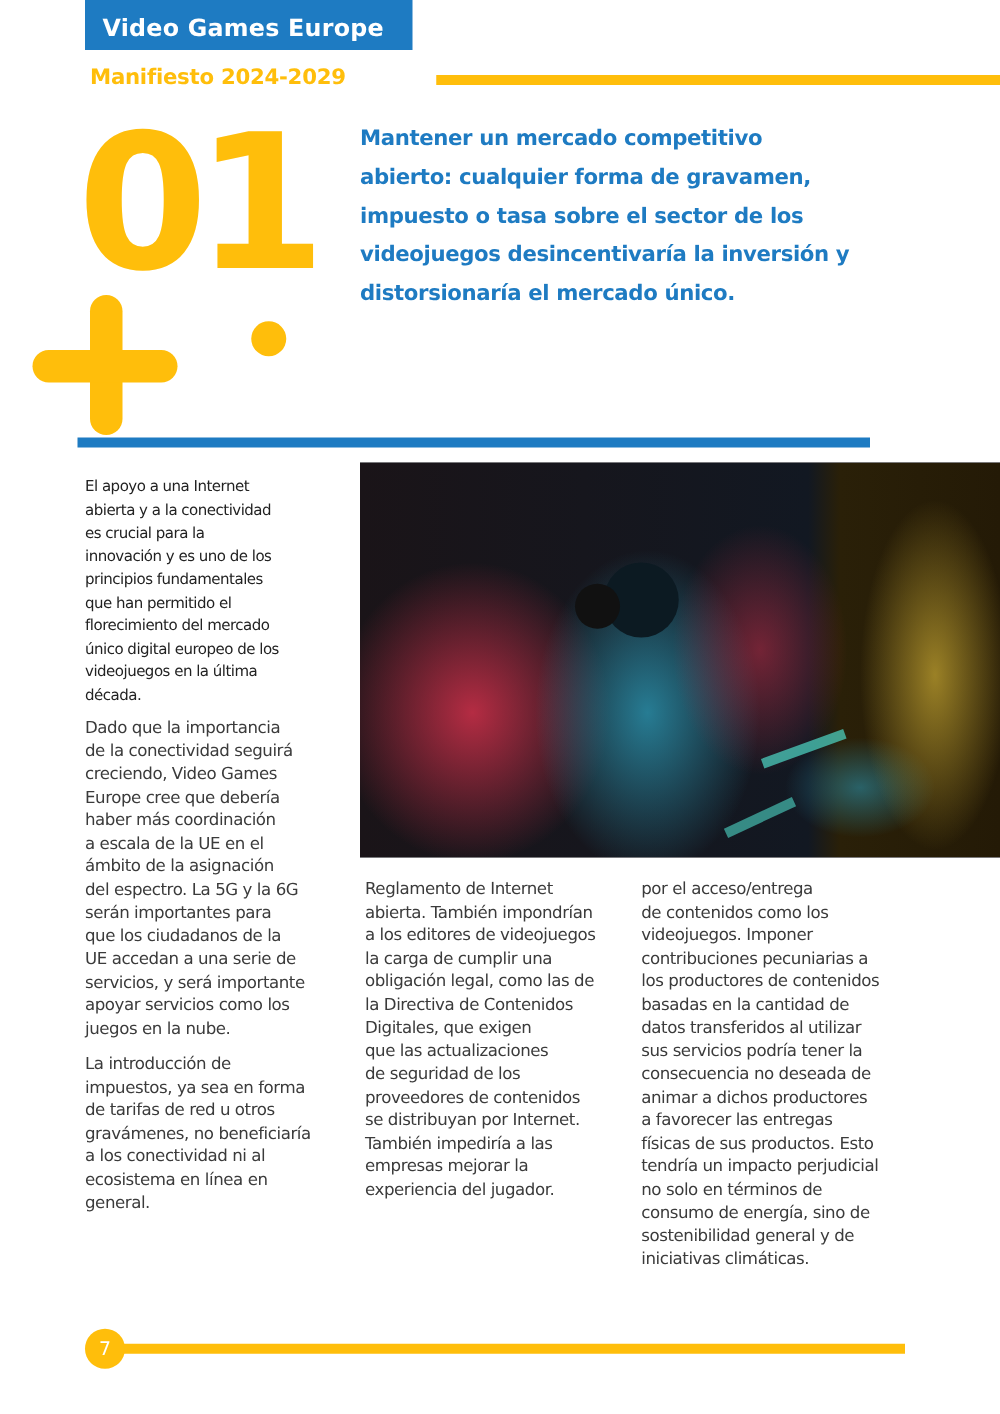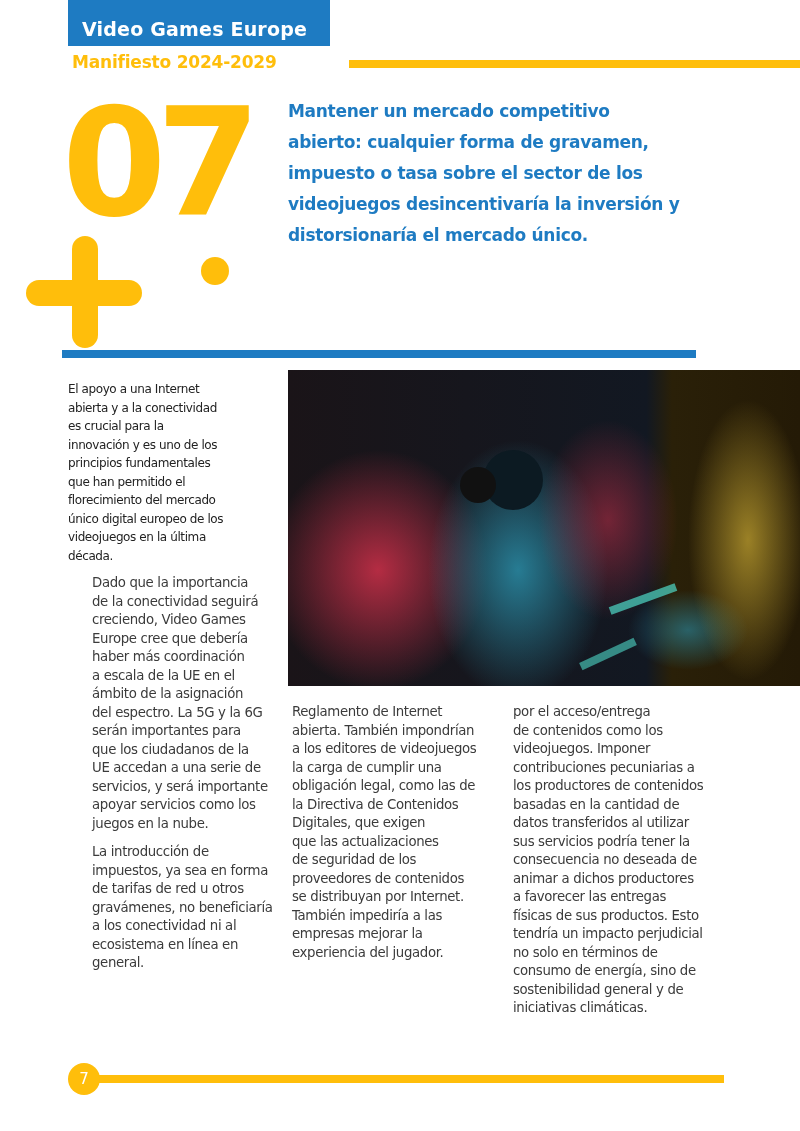--- a/index.html
+++ b/index.html
@@ -1,20 +1,20 @@
 <!DOCTYPE html>
 <html><head>
   <meta charset="utf-8">
   <style>
     * { box-sizing: border-box; margin: 0; padding: 0; }
     html, body { width: 800px; height: 1131px; background: #ffffff; overflow: hidden; }
     body { position: relative; font-family: "DejaVu Sans", sans-serif; color: #3a3a3a; }
 
     .brand-box {
-      position: absolute; left: 68px; top: 0; width: 262px; height: 46px;
+      position: absolute; left: 68px; top: 0; width: 262px; height: 40px;
       background: #1e7bc2; color: #fff;
       font-family: "DejaVu Sans", sans-serif; font-weight: bold; font-size: 19px;
       display: flex; align-items: flex-end; padding: 0 0 6px 14px; letter-spacing: 0.2px;
     }
     .manifesto {
       position: absolute; left: 72px; top: 52px;
       font-family: "DejaVu Sans", sans-serif; font-weight: bold; font-size: 17px;
       color: #ffbe0b; letter-spacing: -0.2px; white-space: nowrap;
     }
     .top-rule { position: absolute; left: 349px; top: 60px; width: 451px; height: 8px; background: #ffbe0b; }
@@ -37,41 +37,41 @@
 
     .photo {
       position: absolute; left: 288px; top: 370px; width: 512px; height: 316px; overflow: hidden;
       background: #0f0f14;
     }
     .photo svg { display: block; width: 100%; height: 100%; }
 
     .col { position: absolute; font-family: "DejaVu Sans", sans-serif; font-size: 13.3px; line-height: 18.5px; color: #3b3b3b; letter-spacing: -0.35px; }
     .col p { margin-bottom: 10px; white-space: pre-line; }
     .lead { position: absolute; left: 68px; top: 380px; width: 220px; font-weight: normal; font-size: 12px; line-height: 18.5px; color: #222; white-space: pre-line; letter-spacing: -0.4px; }
-    .col1 { left: 68px; top: 574px; width: 222px; margin-left: 24px; }
+    .col1 { left: 68px; top: 574px; width: 222px; }
     .col2 { left: 292px; top: 703px; width: 222px; }
     .col3 { left: 513px; top: 703px; width: 230px; }
 
     .page-circle {
       position: absolute; left: 68px; top: 1063px; width: 32px; height: 32px; border-radius: 50%;
       background: #ffbe0b; color: #fff; font-size: 15px; display: flex; align-items: center; justify-content: center;
       font-family: "DejaVu Sans", sans-serif;
     }
     .bottom-rule { position: absolute; left: 90px; top: 1075px; width: 634px; height: 8px; background: #ffbe0b; }
   </style>
 </head>
 <body>
 
 <div class="brand-box">
   <span>Video Games Europe</span>
 </div>
 <div class="manifesto">Manifiesto 2024-2029</div>
 <div class="top-rule"></div>
 
-<div class="big-num">07</div>
+<div class="big-num">01</div>
 <div class="plus-v"></div>
 <div class="plus-h"></div>
 <div class="dot"></div>
 
 <div class="headline">Mantener un mercado competitivo abierto: cualquier forma de gravamen, impuesto o tasa sobre el sector de los videojuegos desincentivaría la inversión y distorsionaría el mercado único.</div>
 <div class="blue-rule"></div>
 
 <div class="photo">
   <svg viewBox="0 0 512 316" preserveAspectRatio="none">
     <defs>

